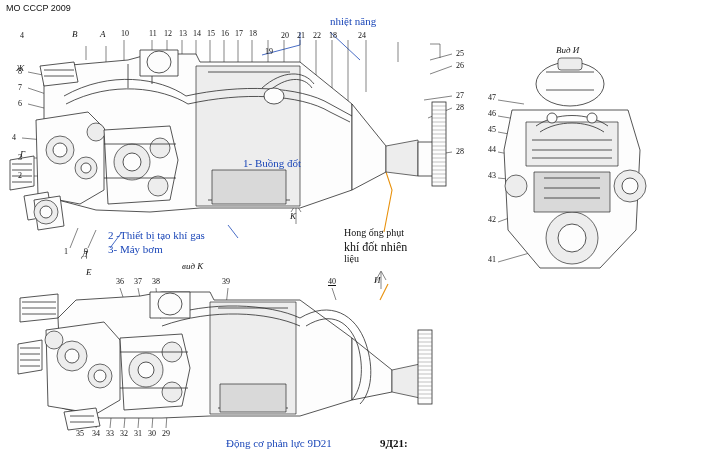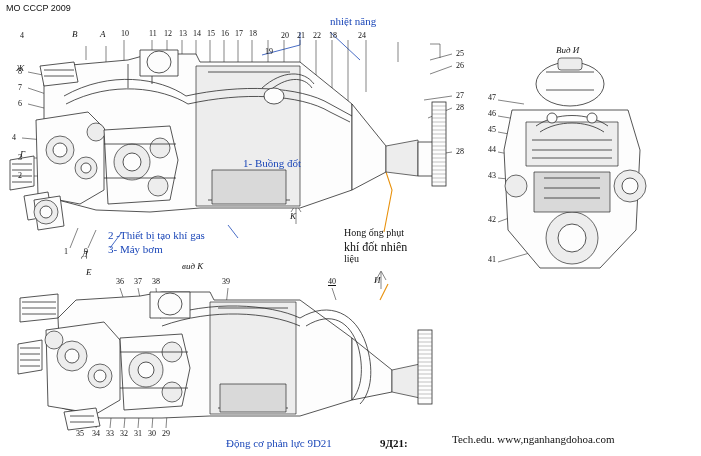--- a/index.html
+++ b/index.html
@@ -298,15 +298,14 @@
   <div class="lbl num" style="left:76px;top:430px;">35</div>
   <div class="lbl num" style="left:92px;top:430px;">34</div>
   <div class="lbl num" style="left:106px;top:430px;">33</div>
   <div class="lbl num" style="left:120px;top:430px;">32</div>
   <div class="lbl num" style="left:134px;top:430px;">31</div>
   <div class="lbl num" style="left:148px;top:430px;">30</div>
   <div class="lbl num" style="left:162px;top:430px;">29</div>
 
   <div class="lbl blue" style="left:226px;top:438px;font-size:11px;">Động cơ phản lực 9D21</div>
   <div class="lbl bold" style="left:380px;top:438px;font-size:11px;color:#111;">9Д21:</div>
-  <div class="lbl credit" style="left:452px;top:434px;">Tech.edu. www,nganhangdohoa.com</div>
 
 </div>
 
 </body></html>

